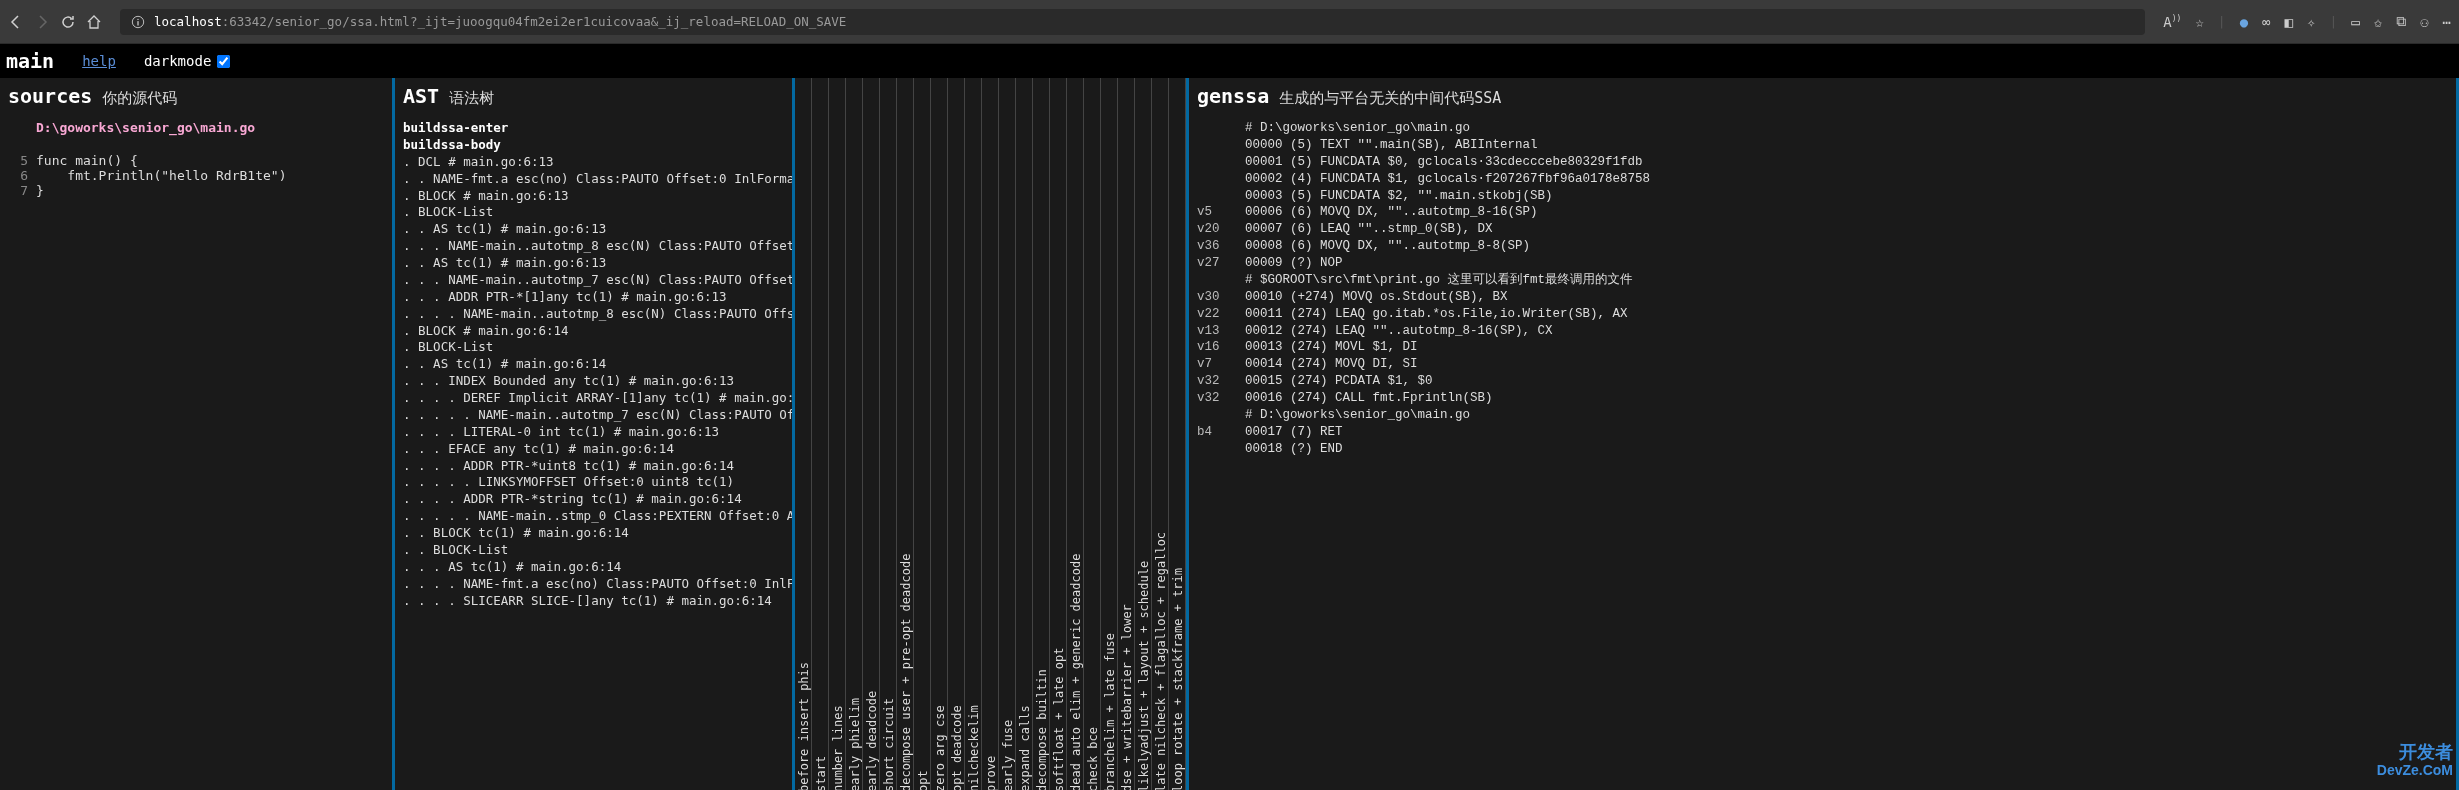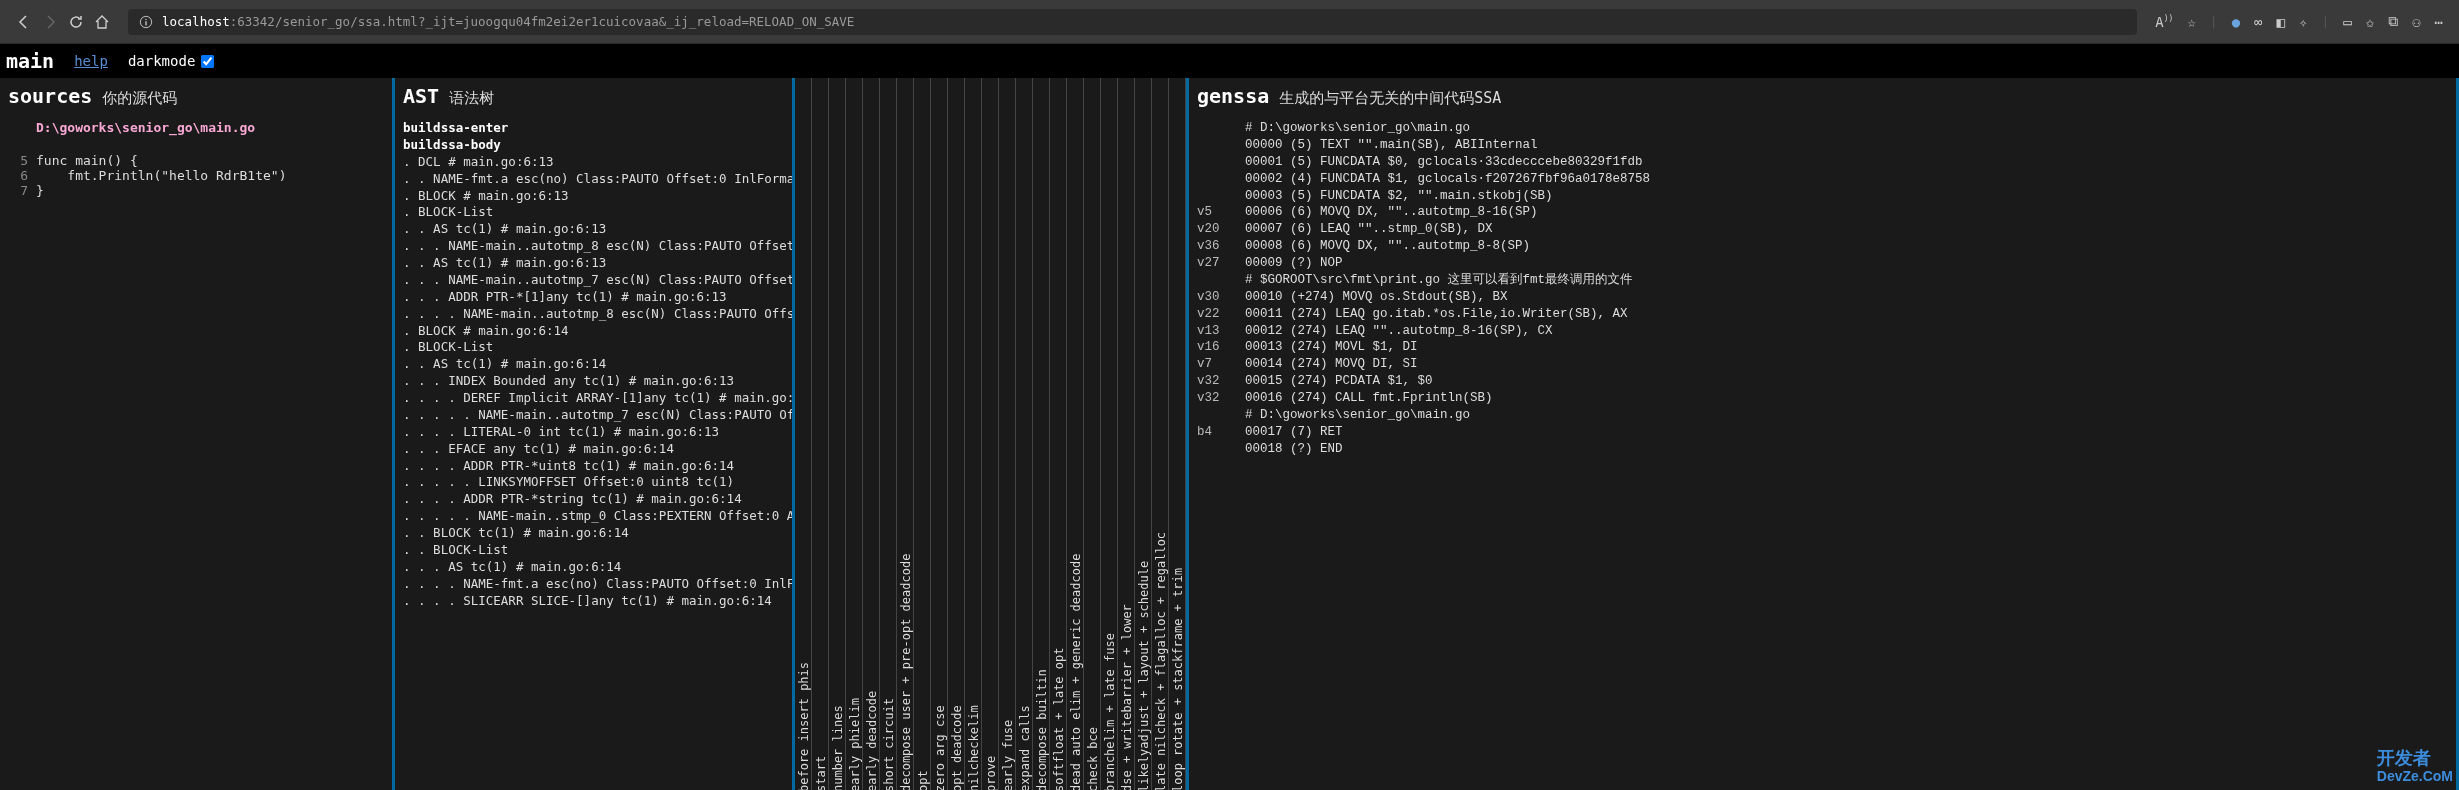--- a/index.html
+++ b/index.html
@@ -8,21 +8,21 @@
   color: #e0e0e0;
   font-family: "Consolas", "Monaco", monospace;
   font-size: 13px;
   overflow: hidden;
 }
 .browser-bar {
   background: #3a3a3a;
   height: 44px;
   display: flex;
   align-items: center;
-  padding: 0 16px;
+  padding: 0 8px;
   gap: 10px;
   border-bottom: 1px solid #2a2a2a;
 }
 .nav-btn {
   color: #d0d0d0;
   cursor: pointer;
   width: 16px;
   height: 16px;
   display: flex;
   align-items: center;
@@ -56,21 +56,21 @@
   cursor: pointer;
   flex-shrink: 0;
 }
 .page-header {
   background: #000;
   color: #fff;
   height: 34px;
   display: flex;
   align-items: center;
   padding: 12px 6px;
-  gap: 20px;
+  gap: 28px;
 }
 .page-title {
   font-size: 20px;
   font-weight: bold;
 }
 .help-link {
   color: #5a8dd6;
   text-decoration: underline;
   cursor: pointer;
   font-size: 14px;
@@ -184,24 +184,25 @@
   text-align: left;
   flex-shrink: 0;
 }
 .genssa-text {
   white-space: pre;
   overflow: hidden;
 }
 .watermark {
   position: fixed;
   right: 6px;
-  bottom: 6px;
+  bottom: 12px;
   color: #3c8dde;
   font-size: 14px;
   font-weight: bold;
+  text-align: right;
   line-height: 1.1;
   font-family: sans-serif;
 }
 .watermark .chinese { font-size: 18px; }
 svg { display: block; }
 .sep { color:#555; }
 </style>
 </head>
 <body>
 

